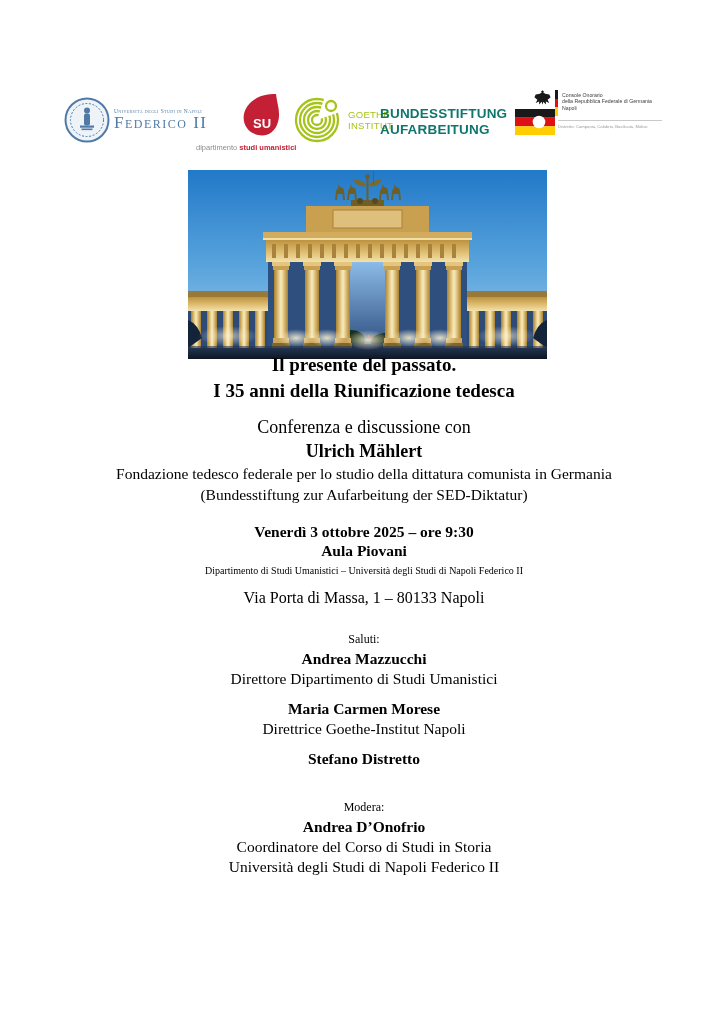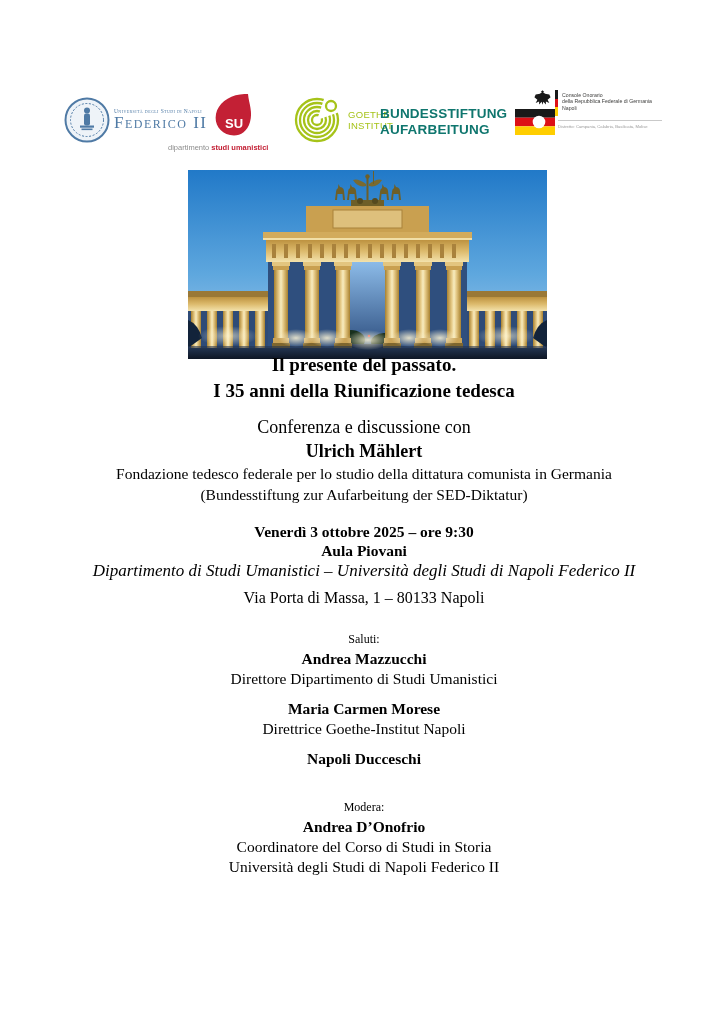--- a/index.html
+++ b/index.html
@@ -12,21 +12,21 @@
     color:#000;
     overflow:hidden;
   }
   
   .logo-band{position:absolute;top:0;left:0;width:728px;height:165px;}
   .logo{position:absolute;}
   .fed-logo{top:97px;left:64px;display:flex;align-items:center;}
   .fed-text{margin-left:4px;color:#4f7aa5;}
   .fed-univ{font-family:"Liberation Serif",serif;font-size:5.5px;letter-spacing:.4px;font-variant:small-caps;white-space:nowrap;}
   .fed-name{font-family:"Liberation Serif",serif;font-size:17px;letter-spacing:1.5px;font-variant:small-caps;line-height:18px;}
-  .su-logo{top:92px;left:168px;width:106px;text-align:right;}
+  .su-logo{top:92px;left:196px;width:106px;text-align:right;}
   .su-shape{position:relative;display:inline-block;margin-right:18px;}
   .su-label{font-family:"Liberation Sans",sans-serif;font-size:7.5px;color:#8d8d8d;white-space:nowrap;margin-top:1px;text-align:left;}
   .su-label b{color:#c32035;}
   .goethe-logo{top:94px;left:291px;display:flex;align-items:center;}
   .goethe-text{font-family:"Liberation Sans",sans-serif;font-weight:normal;font-size:9.5px;line-height:11px;color:#a6c319;margin-left:5px;letter-spacing:.3px;}
   .bst-logo{top:106px;left:380px;display:flex;align-items:center;}
   .bst-text{font-family:"Liberation Sans",sans-serif;font-weight:600;font-size:13.5px;line-height:16px;color:#0f766e;text-align:left;letter-spacing:.2px;}
   .bst-flag{margin-left:8px;}
   .kon-logo{top:90px;left:534px;width:136px;font-family:"Liberation Sans",sans-serif;}
   .kon-row{display:flex;align-items:flex-start;}
@@ -37,21 +37,21 @@
   
   .photo{position:absolute;top:170px;left:188px;width:359px;height:189px;}
   
   .content{position:absolute;top:352px;left:0;width:728px;text-align:center;}
   .title{font-size:19px;font-weight:bold;line-height:26px;}
   .subtitle{font-size:18px;margin-top:11px;line-height:24px;}
   .guest-name{font-size:18px;font-weight:bold;line-height:24px;}
   .role-line{font-size:15.5px;line-height:21px;}
   .when-block{margin-top:17px;}
   .when{font-size:15.5px;font-weight:bold;line-height:19px;}
-  .dept{font-size:17px;line-height:22px;font-style:italic;}
+  .dept{font-size:10px;line-height:22px;}
   .addr{font-size:16px;line-height:21px;margin-top:5px;}
   .saluti-block{margin-top:21px;}
   .label-line{font-size:12px;line-height:20px;}
   .speaker{margin-bottom:10px;}
   .speaker-name{font-size:15.5px;font-weight:bold;line-height:20px;}
   .speaker-role{font-size:15.5px;line-height:20px;}
   .modera-block{margin-top:28px;}
 </style>
 </head>
 <body>
@@ -322,21 +322,21 @@
       <div class="label-line">Saluti:</div>
       <div class="speaker">
         <div class="speaker-name">Andrea Mazzucchi</div>
         <div class="speaker-role">Direttore Dipartimento di Studi Umanistici</div>
       </div>
       <div class="speaker">
         <div class="speaker-name">Maria Carmen Morese</div>
         <div class="speaker-role">Direttrice Goethe-Institut Napoli</div>
       </div>
       <div class="speaker">
-        <div class="speaker-name">Napoli Ducceschi</div>
+        <div class="speaker-name">Stefano Distretto</div>
       </div>
     </div>
 
     <div class="modera-block">
       <div class="label-line">Modera:</div>
       <div class="speaker-name">Andrea D’Onofrio</div>
       <div class="speaker-role">Coordinatore del Corso di Studi in Storia</div>
       <div class="speaker-role">Università degli Studi di Napoli Federico II</div>
     </div>
   </div>

